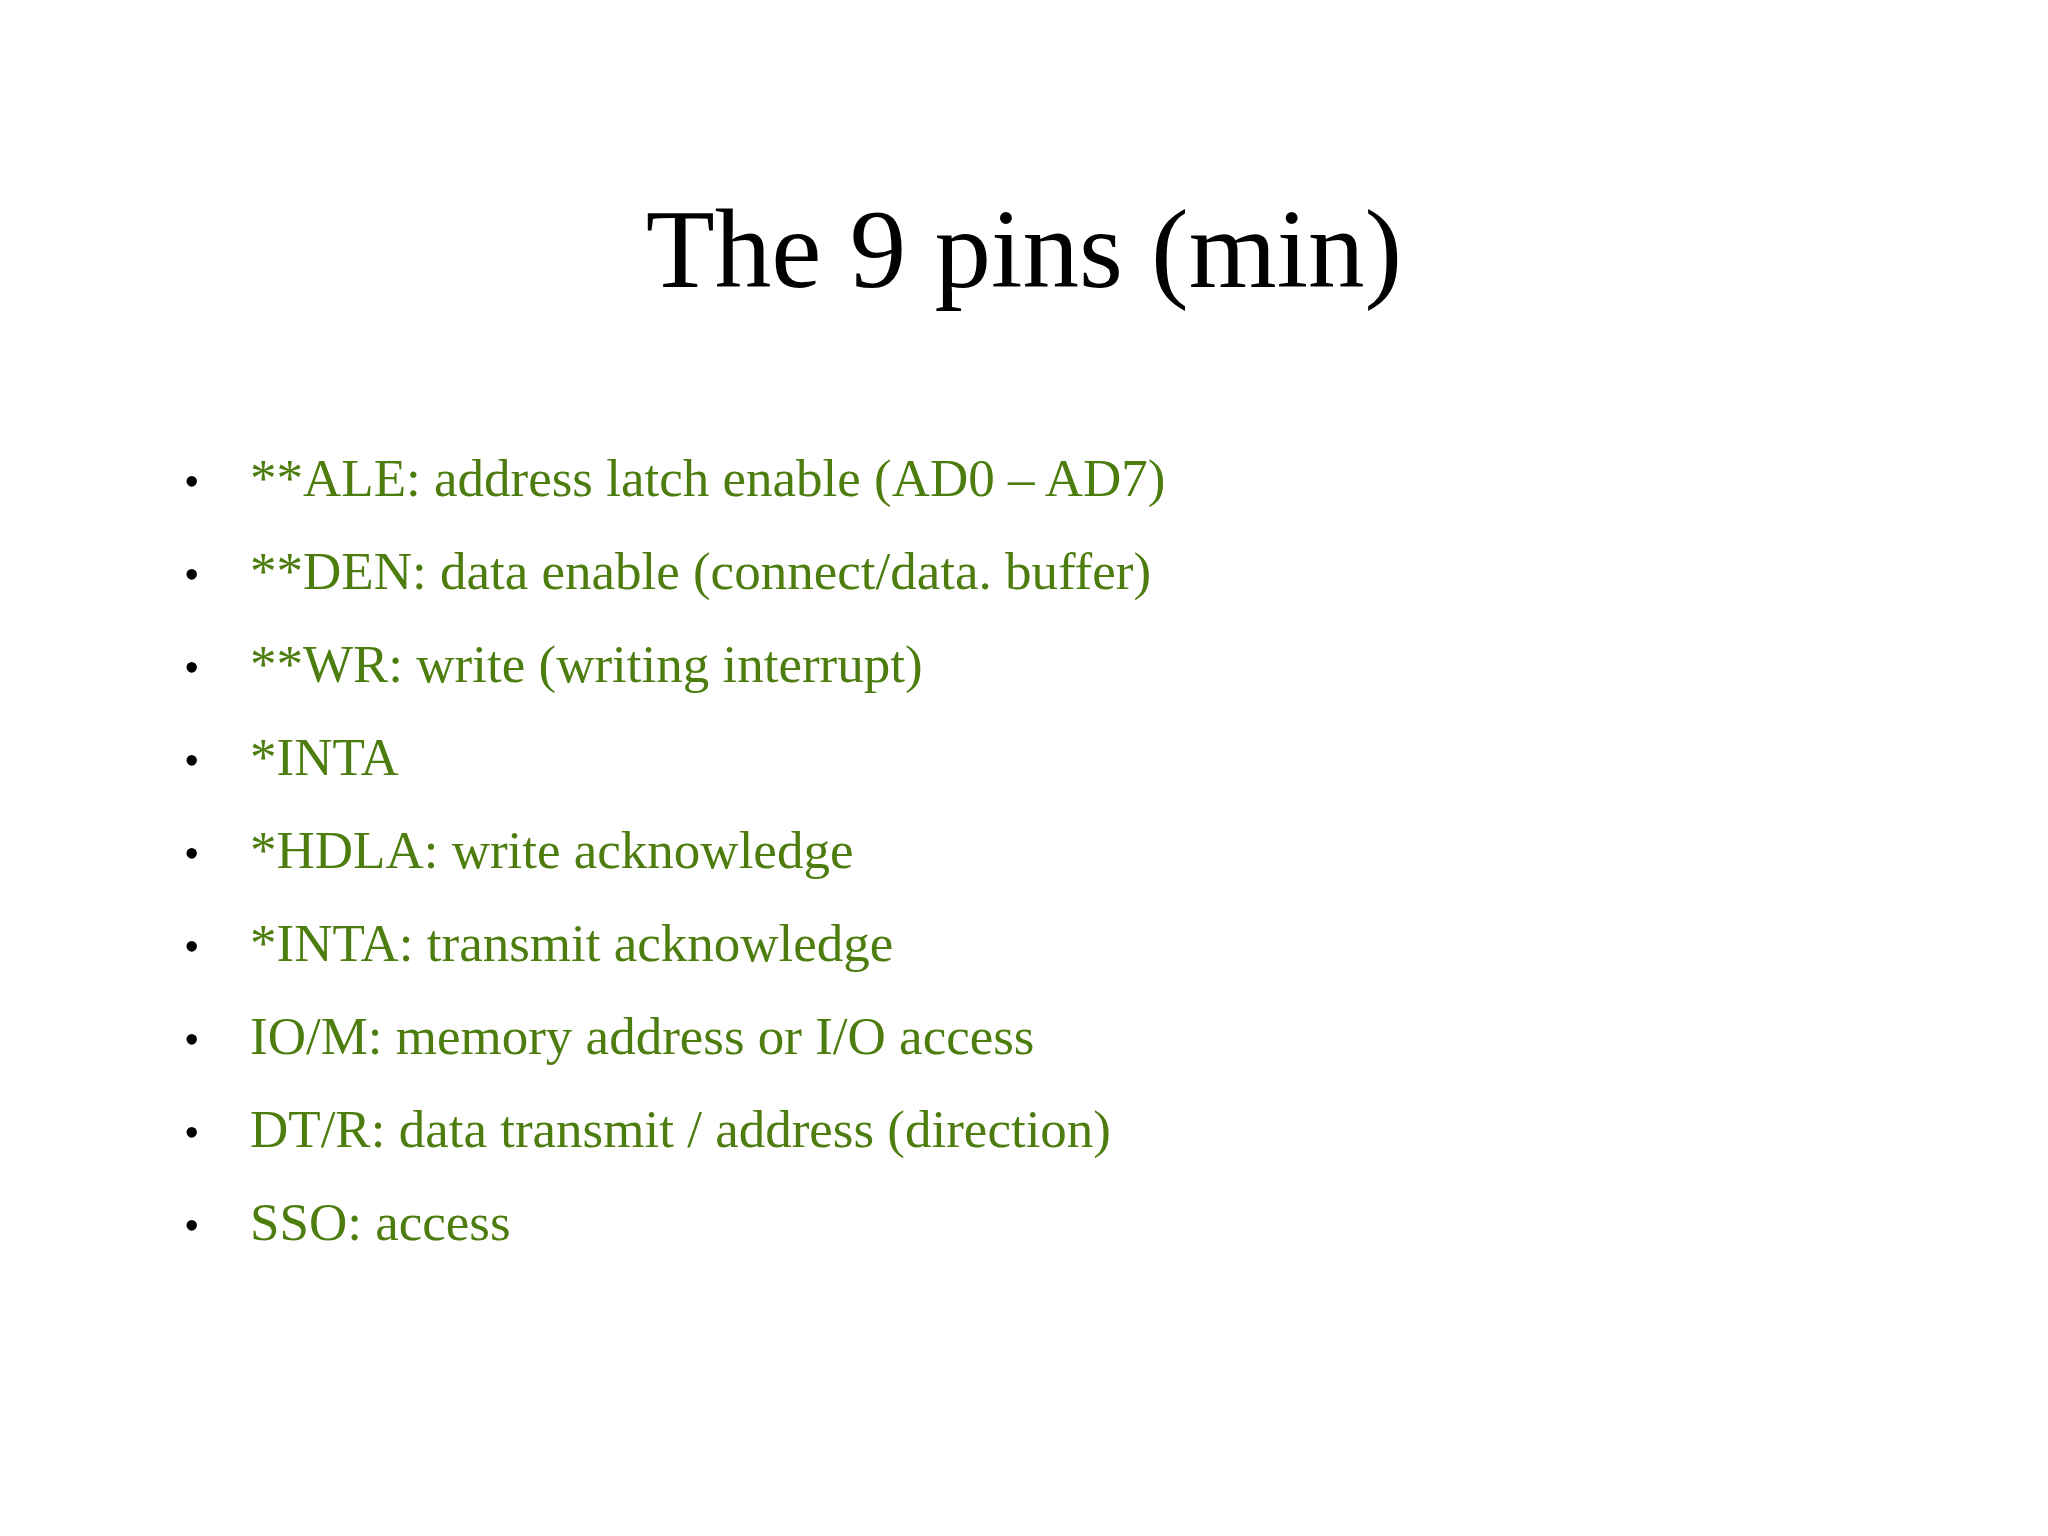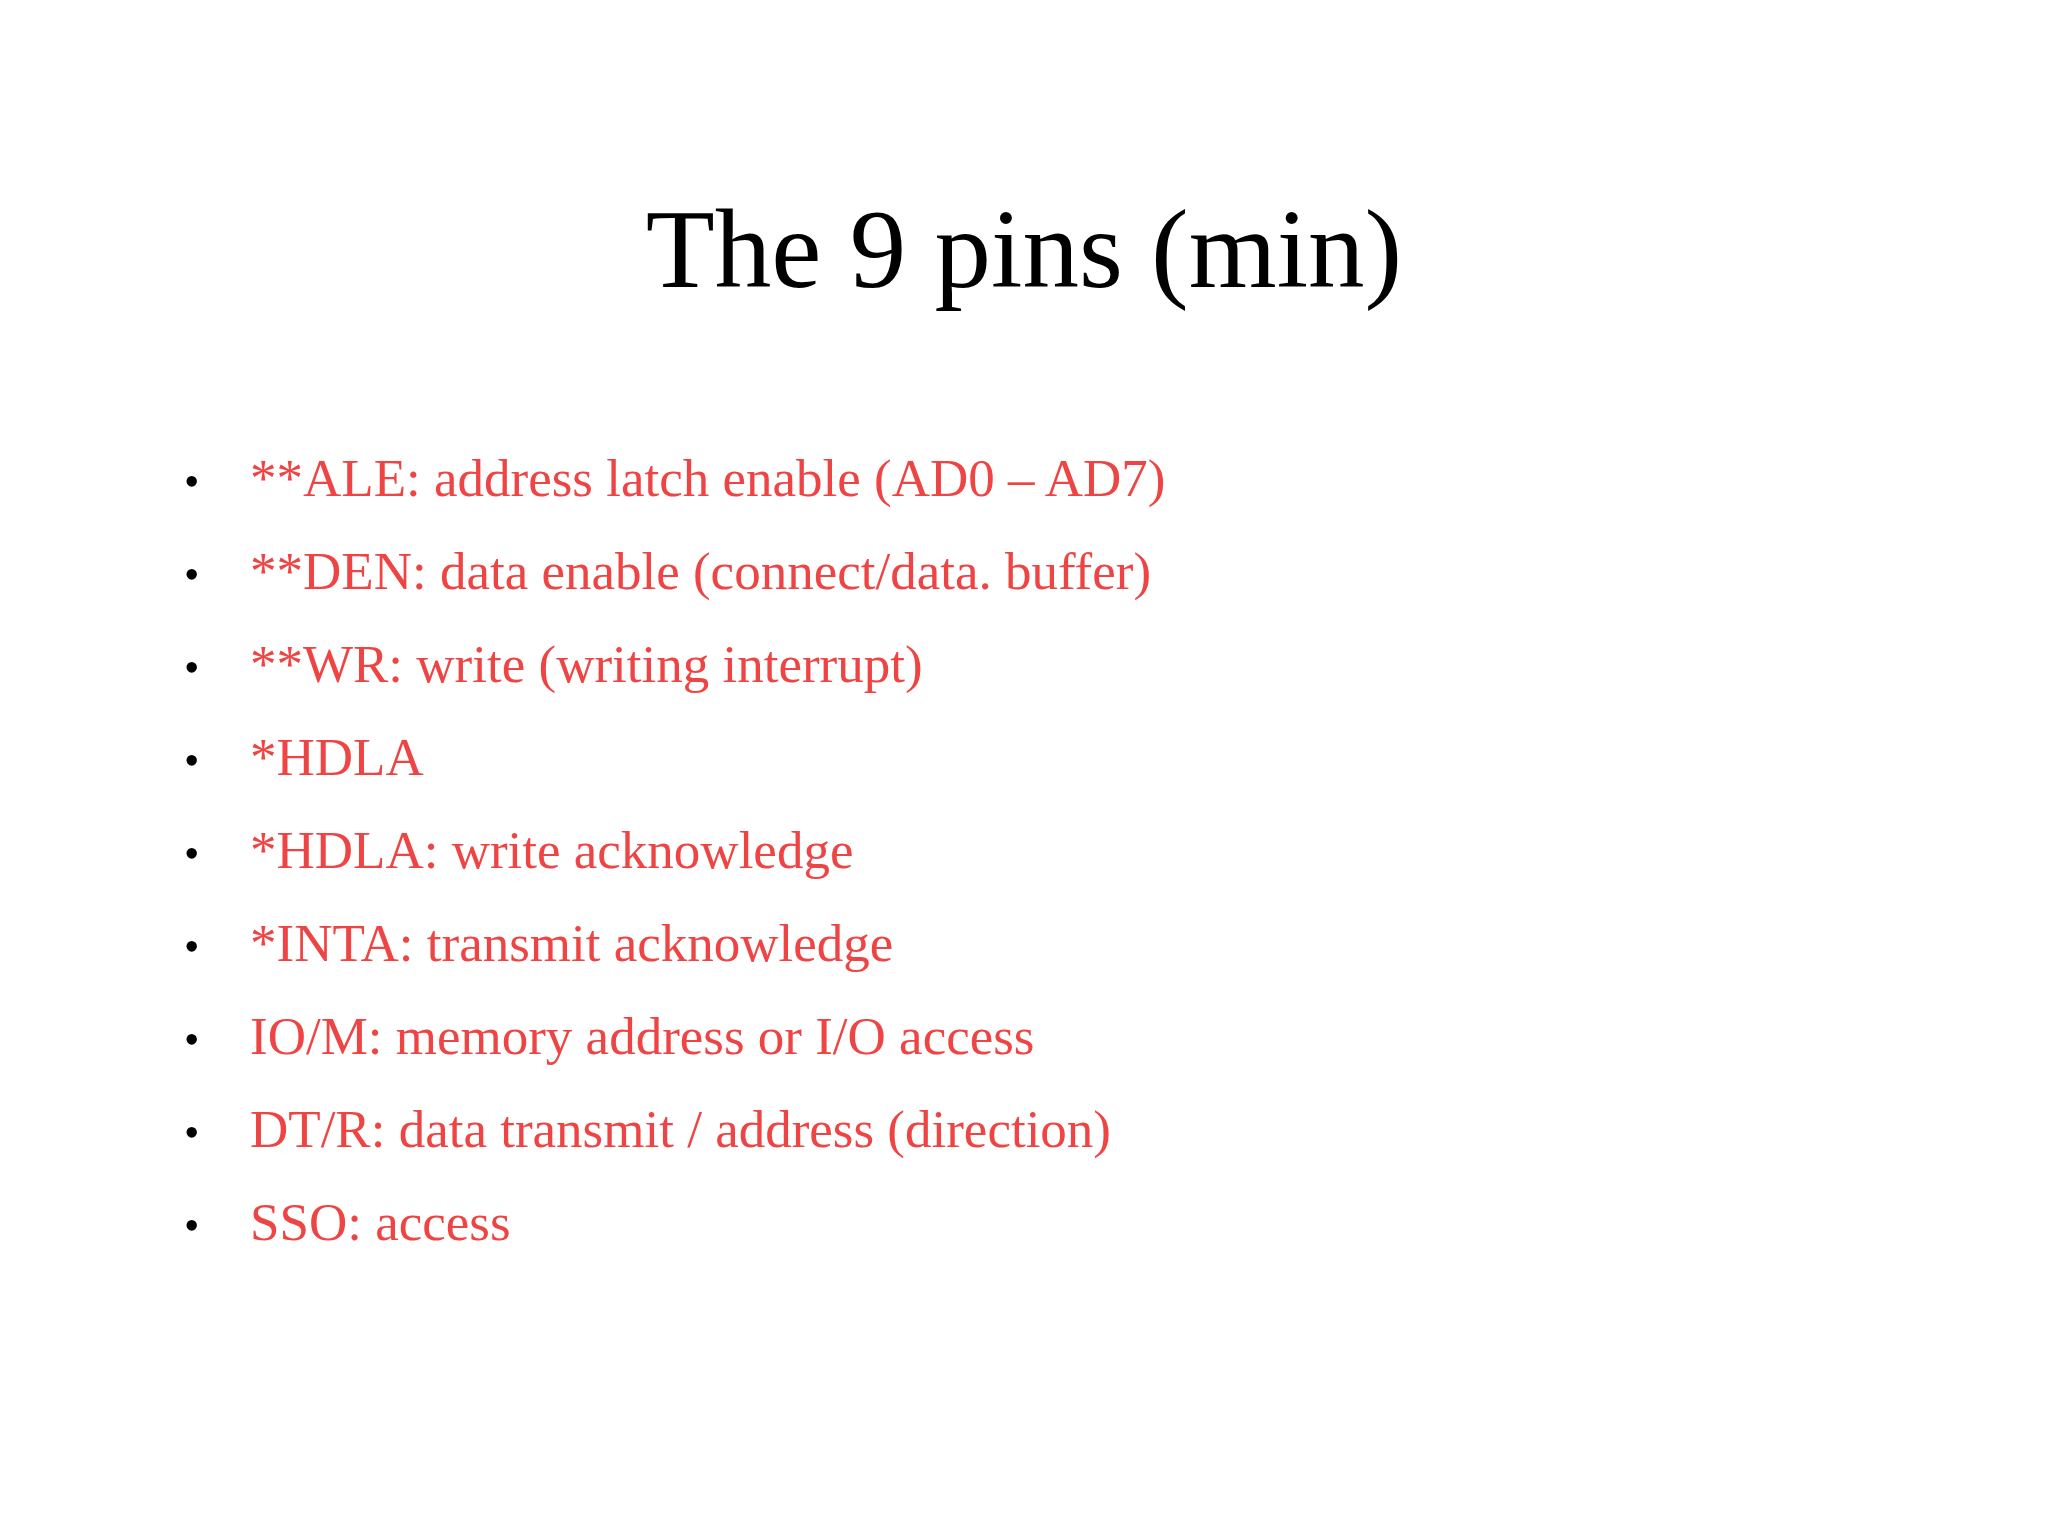--- a/index.html
+++ b/index.html
@@ -64,21 +64,21 @@
     line-height: 93px;
     text-align: left;
     padding-left: 14px;
     box-sizing: border-box;
     color: #000000;
   }
   .bullet-text {
     flex: 1 1 auto;
     font-size: 53px;
     line-height: 93px;
-    color: #ef4444;
+    color: #4d7c0f;
   }
 </style>
 </head>
 <body>
 
 <div class="slide">
 
   <h1 class="slide-title">The 9 pins (min)</h1>
 
   <ul class="bullet-list">
@@ -93,21 +93,21 @@
       <span class="bullet-text">**DEN: data enable (connect/data. buffer)</span>
     </li>
 
     <li class="bullet-item">
       <span class="bullet-marker">•</span>
       <span class="bullet-text">**WR: write (writing interrupt)</span>
     </li>
 
     <li class="bullet-item">
       <span class="bullet-marker">•</span>
-      <span class="bullet-text">*HDLA</span>
+      <span class="bullet-text">*INTA</span>
     </li>
 
     <li class="bullet-item">
       <span class="bullet-marker">•</span>
       <span class="bullet-text">*HDLA: write acknowledge</span>
     </li>
 
     <li class="bullet-item">
       <span class="bullet-marker">•</span>
       <span class="bullet-text">*INTA: transmit acknowledge</span>

